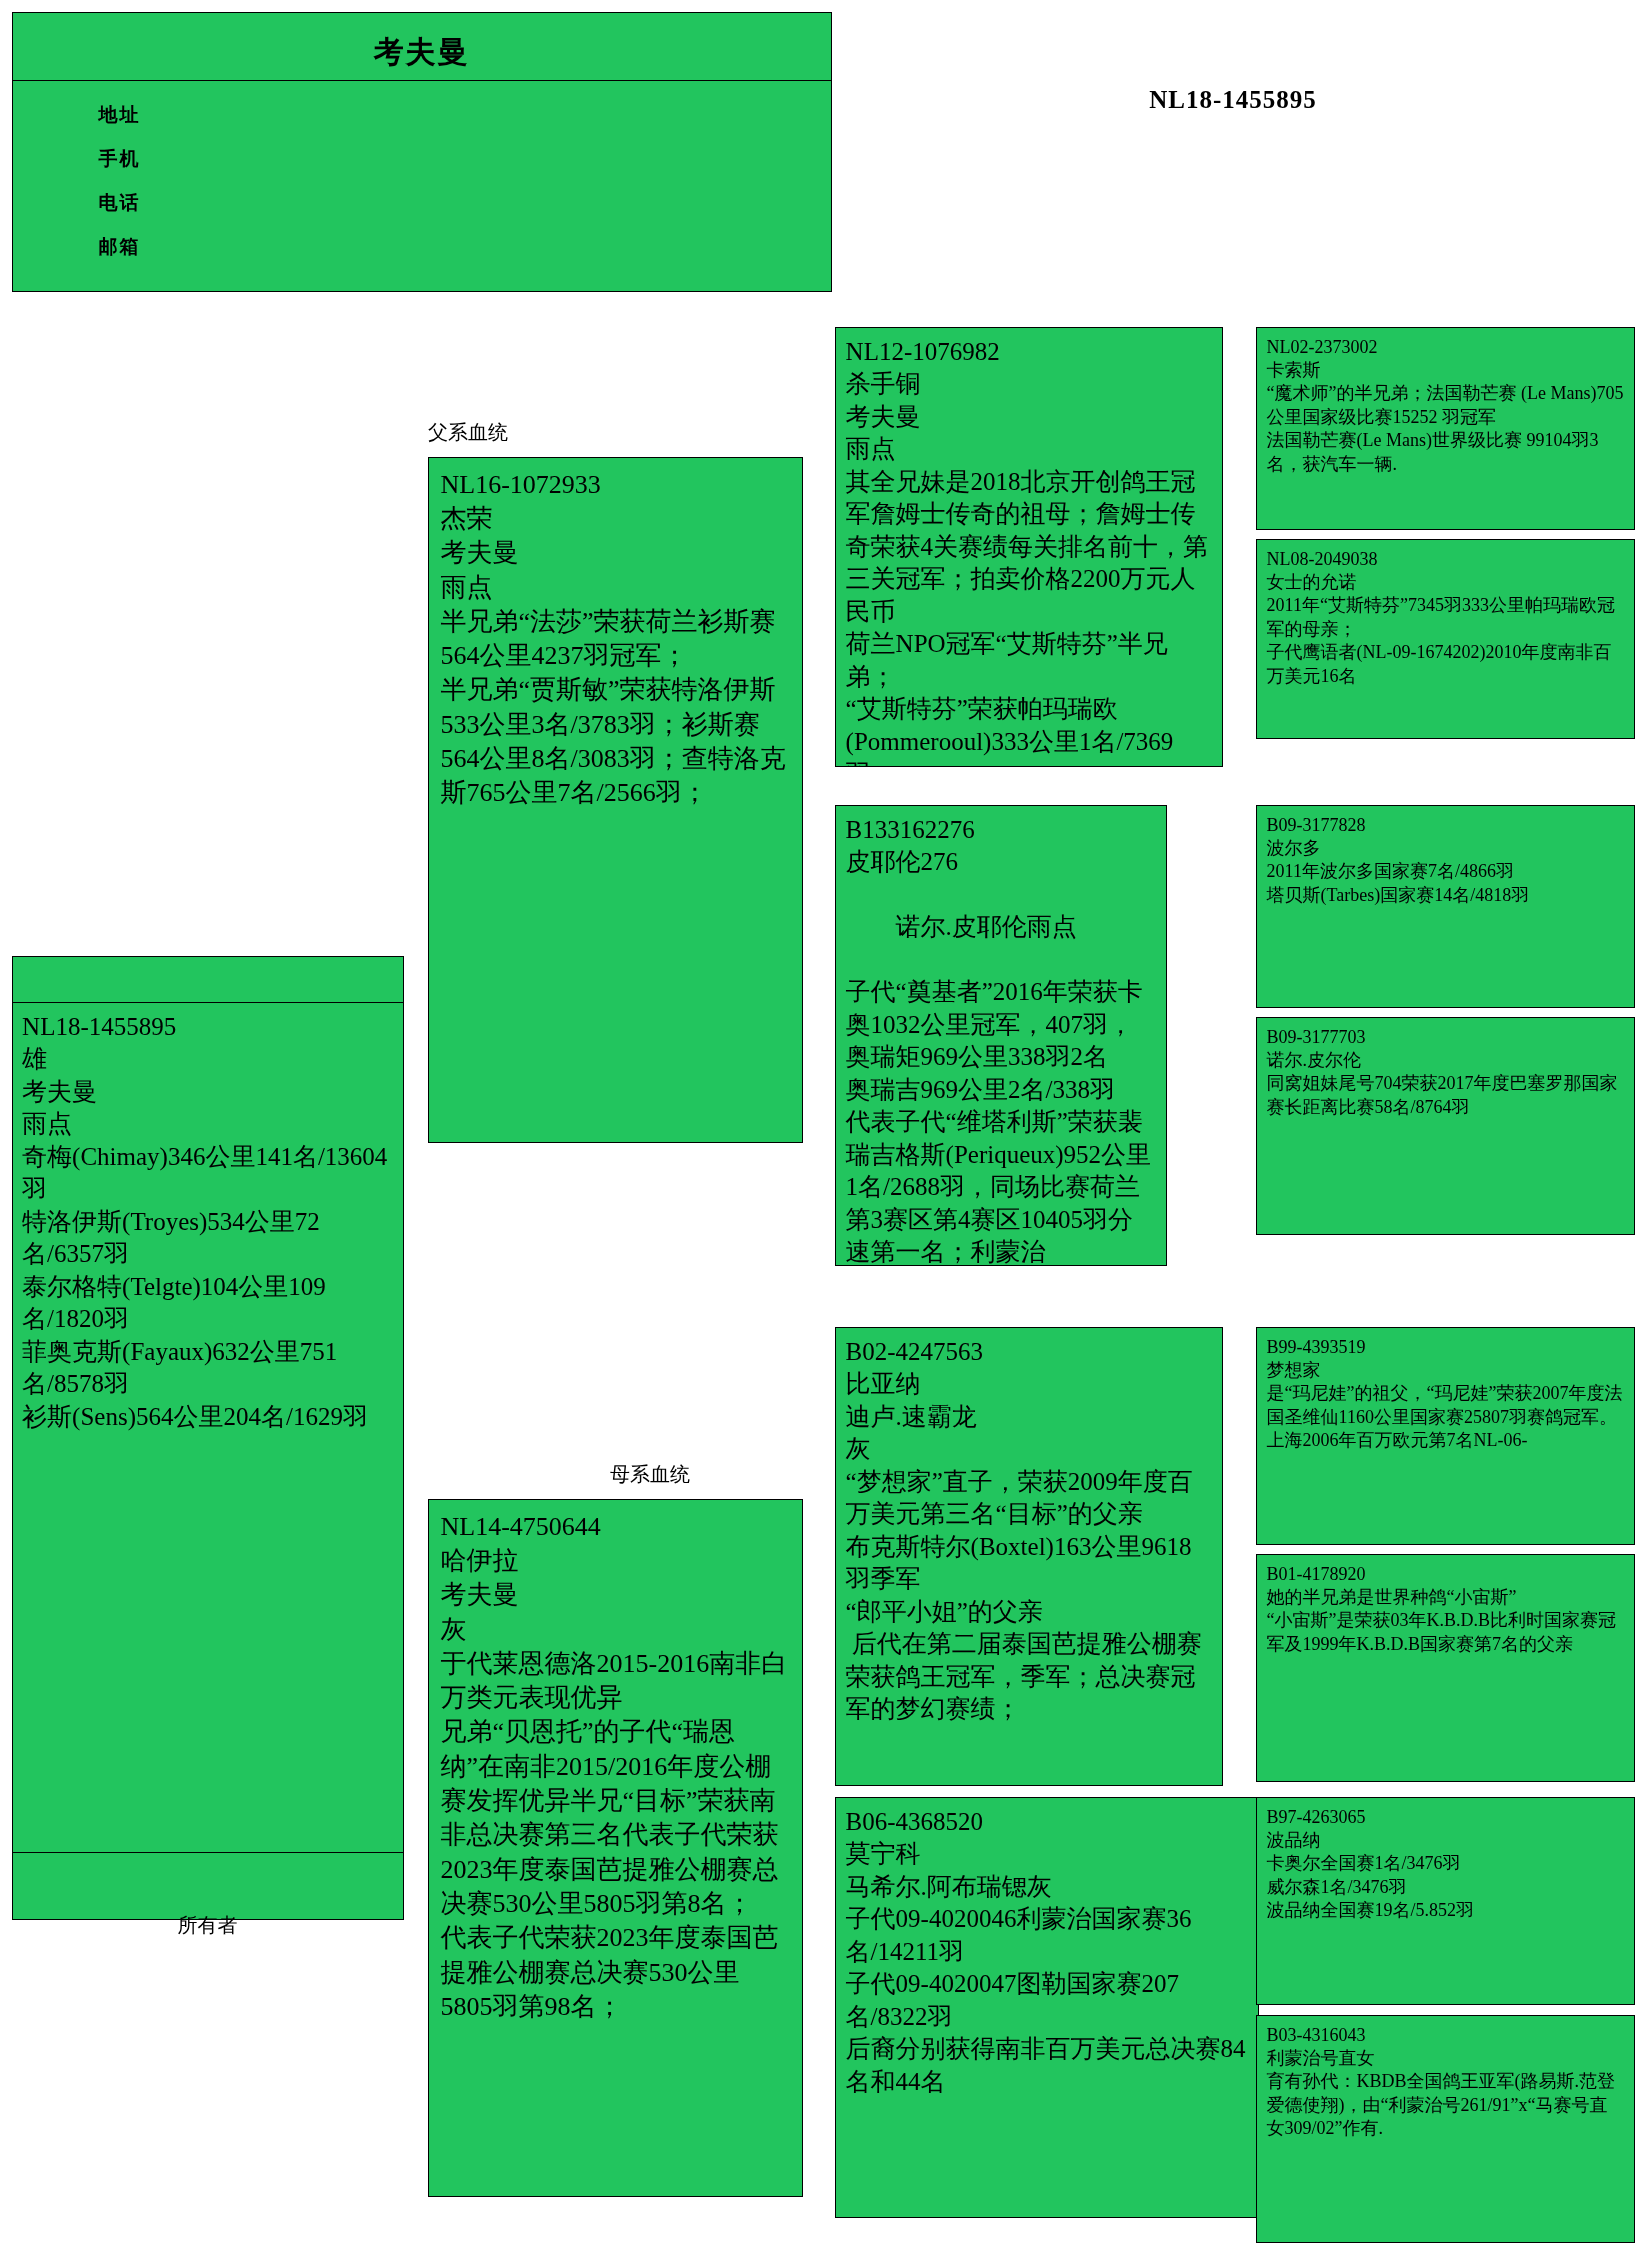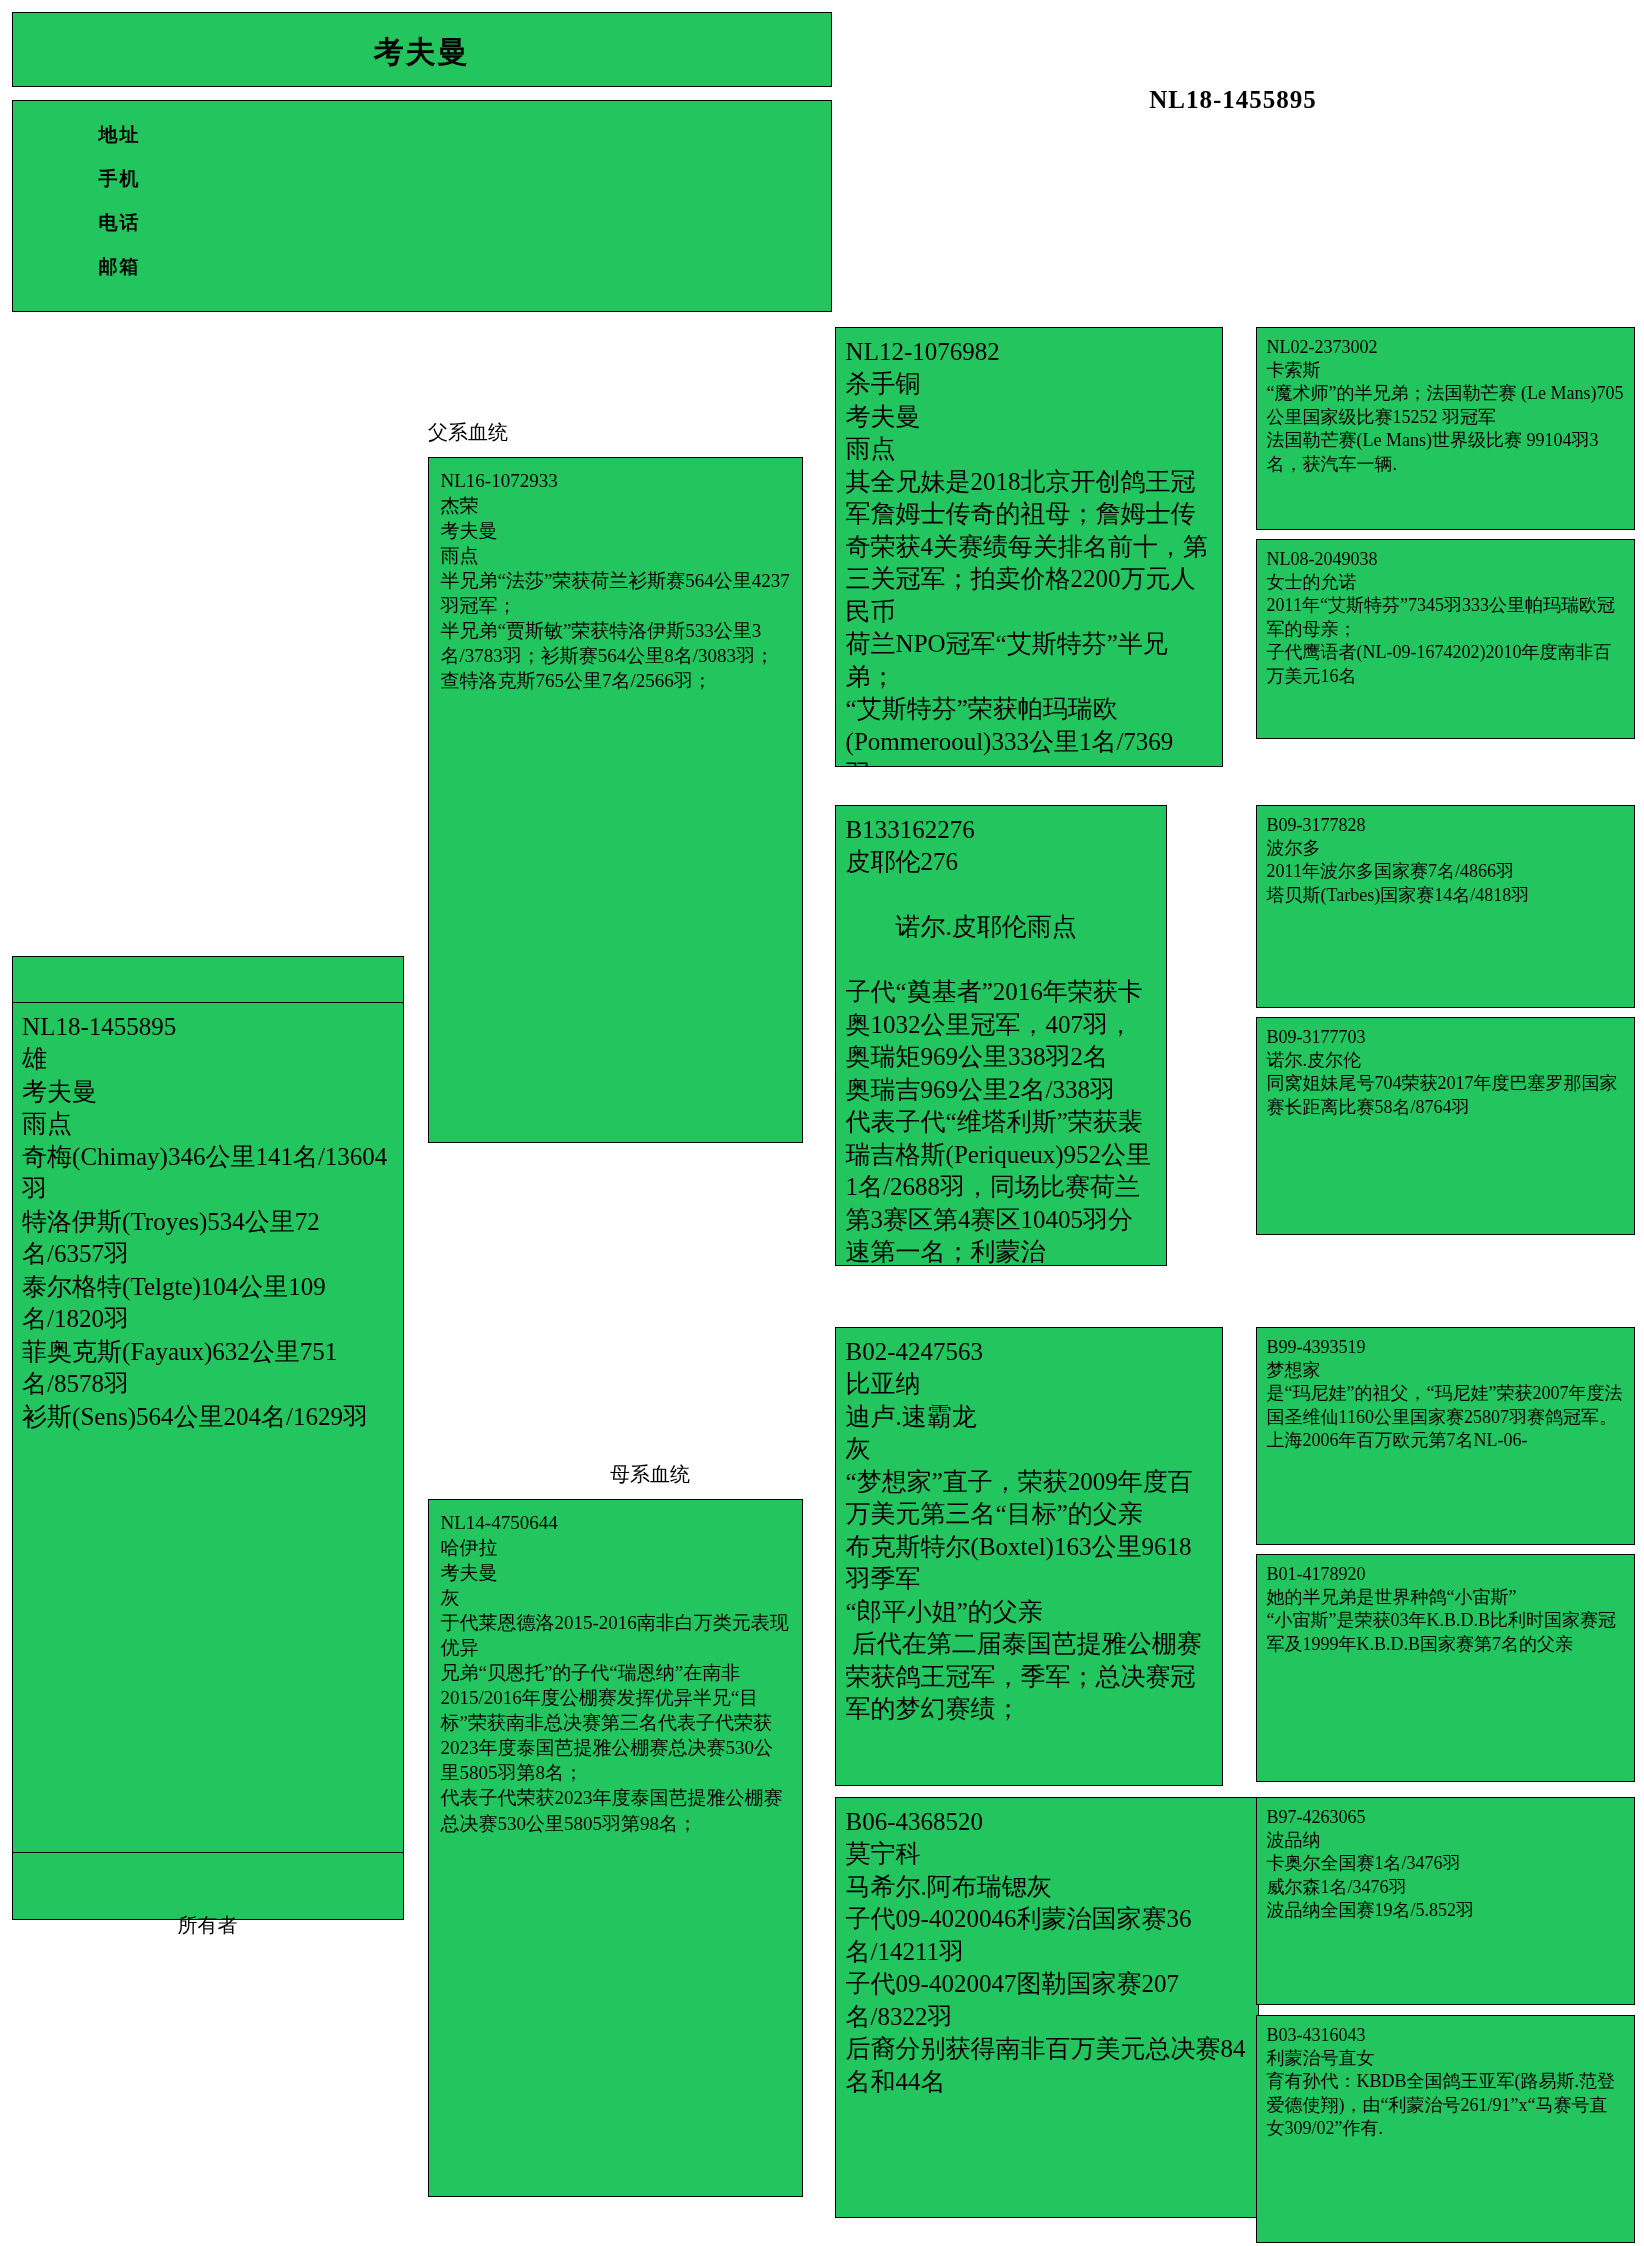--- a/index.html
+++ b/index.html
@@ -38,21 +38,21 @@
   }
   #hdr-title {
     position: absolute;
     left: 0; right: 0; top: 19px;
     text-align: center;
     font-size: 30px;
     font-weight: bold;
     letter-spacing: 1.9px;
   }
   #hdr-contact-box {
-    left: 11.5px; top: 100px; width: 820px; height: 212px; padding-left: 7px;
+    left: 11.5px; top: 80px; width: 820px; height: 212px; padding-left: 7px;
   }
   .contact-line {
     position: absolute;
     left: 86px;
     font-size: 19px;
     font-weight: bold;
     letter-spacing: 1.9px;
   }
   #ring-number {
     position: absolute;
@@ -106,21 +106,21 @@
     font-size: 25px;
     line-height: 1.30;
   }
   .cell-text-sm {
     padding: 7.6px 9.6px 5.7px 9.6px;
     font-size: 18px;
     line-height: 1.30;
   }
   .cell-text-lg {
     padding: 9.6px 11.5px 5.7px 11.5px;
-    font-size: 19px;
+    font-size: 26px;
     line-height: 1.32;
   }
 </style>
 </head>
 <body>
 
 <div id="page">
 
   <div class="box" id="hdr-title-box">
     <div id="hdr-title">考夫曼</div>

